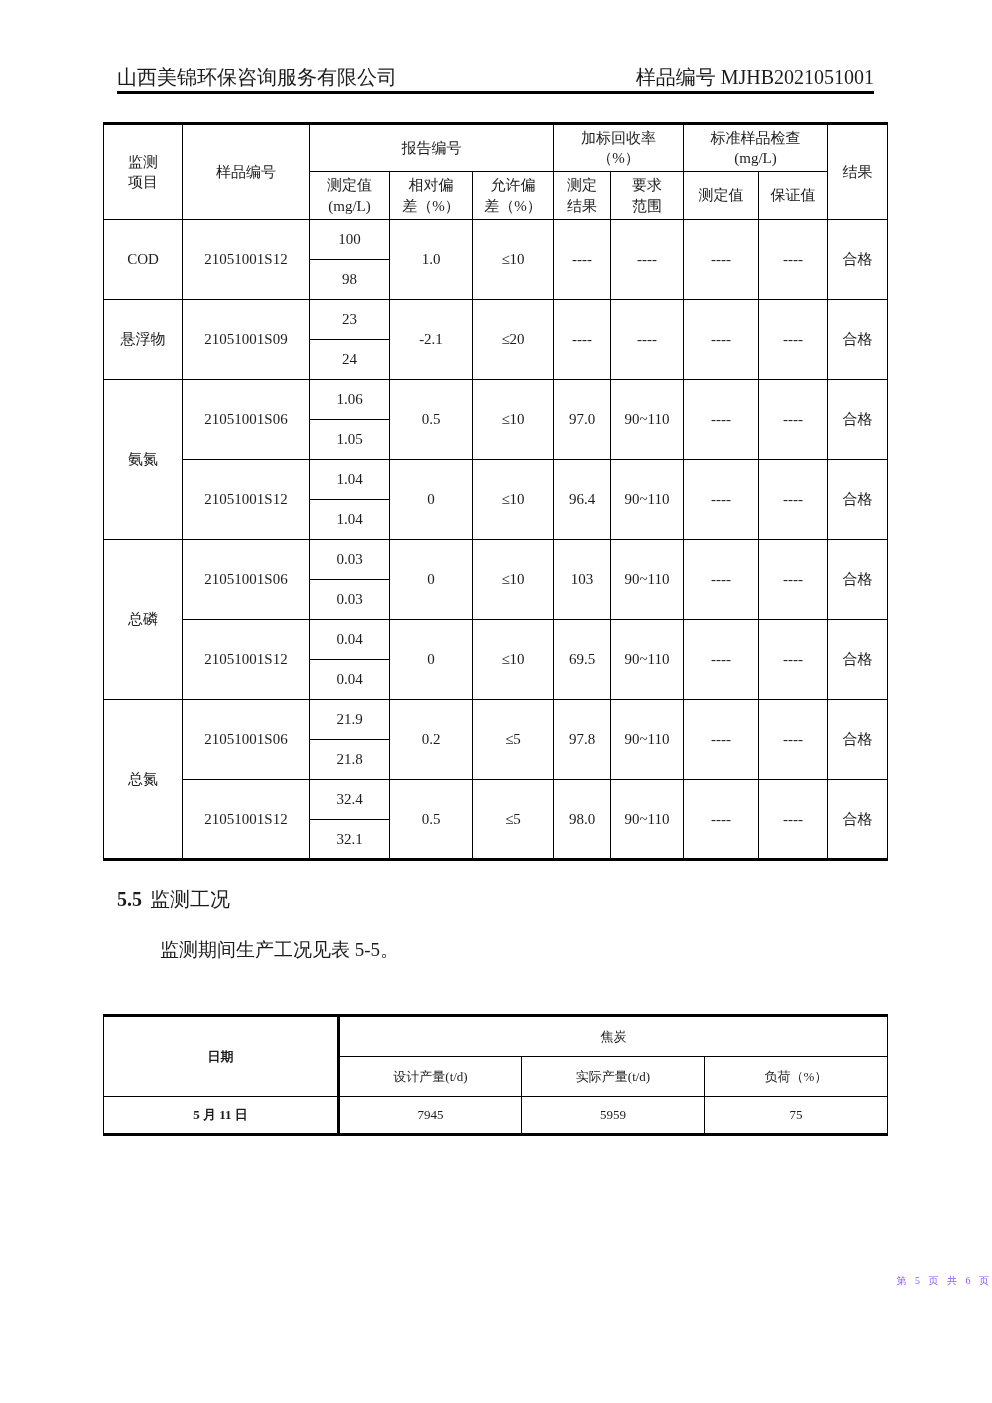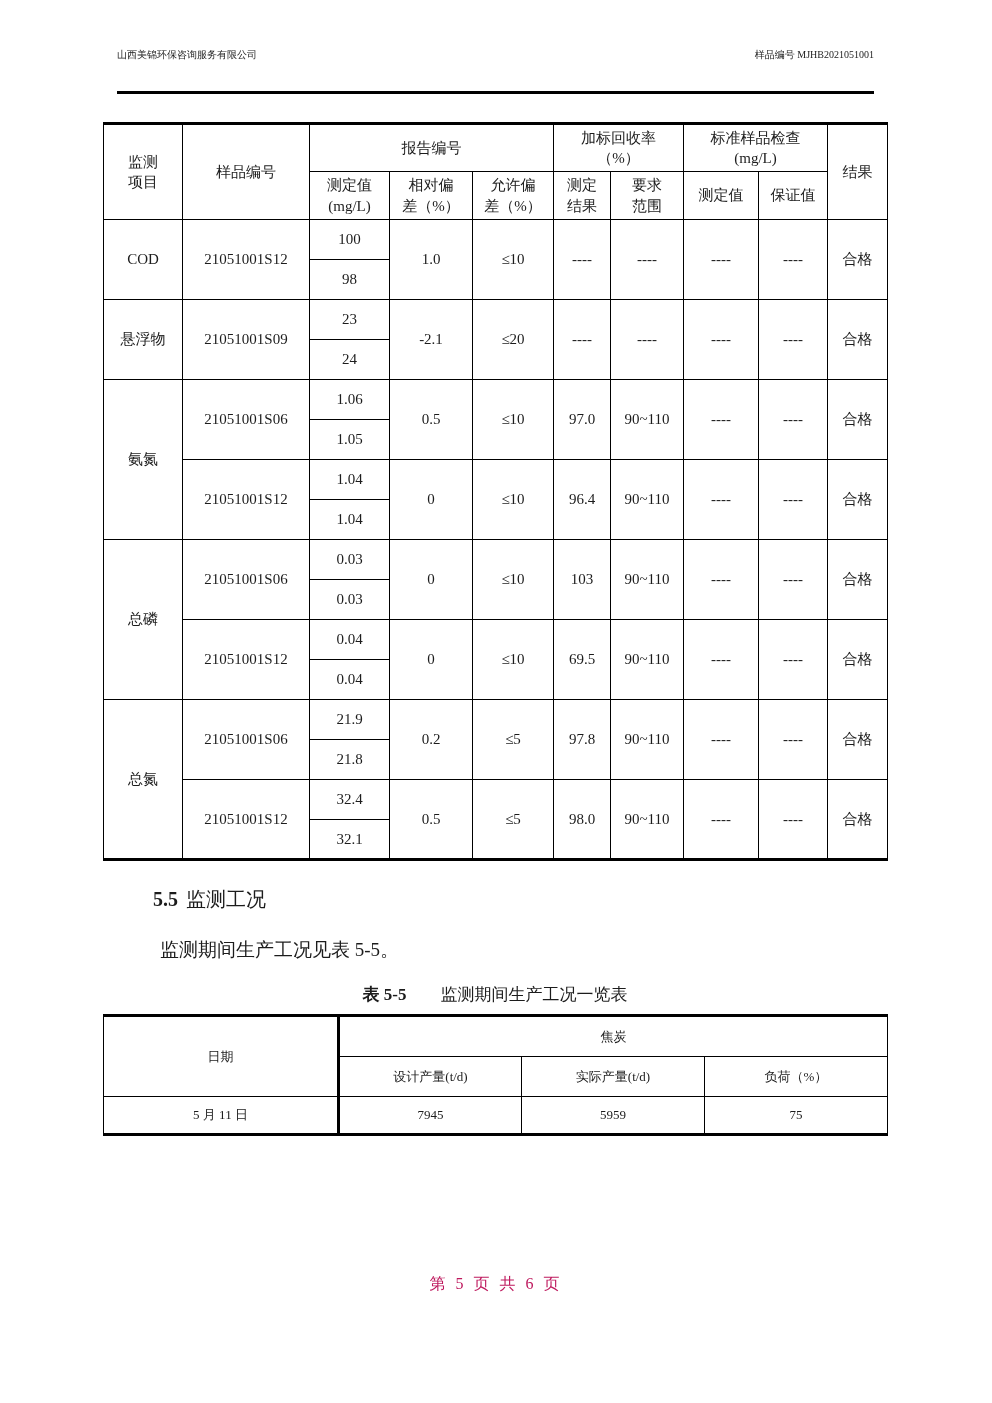--- a/index.html
+++ b/index.html
@@ -4,65 +4,65 @@
 <style>
   * { margin:0; padding:0; box-sizing:border-box; }
   html,body { background:#ffffff; }
   .page {
     position:relative; width:992px; height:1403px; background:#ffffff;
     font-family:"Liberation Serif","DejaVu Serif",serif; color:#1c1c1c;
     overflow:hidden;
   }
   
   .pg-header {
-    position:absolute; left:117px; top:48px; width:757px;
+    position:absolute; left:117px; top:64px; width:757px;
     display:flex; justify-content:space-between; align-items:center;
-    font-size:10px;
+    font-size:20px;
   }
   .pg-rule { position:absolute; left:117px; top:91px; width:757px; height:3px; background:#000; }
 
   
   table { border-collapse:collapse; table-layout:fixed; }
   .qc-table {
     position:absolute; left:103px; top:122px; width:784px;
     border-top:3px solid #000; border-bottom:3px solid #000;
   }
   .qc-table td {
     border:1px solid #000; text-align:center; vertical-align:middle;
     font-size:15px; line-height:1.35; padding:0 2px;
   }
   .qc-table tr.hrow { height:48px; }
   .qc-table tr.drow { height:40px; }
   .pre { white-space:pre-line; }
 
   
   .sec-heading { position:absolute; left:117px; top:886px; font-size:20px; }
-  .sec-heading .num { font-weight:bold; margin-right:8px;margin-left:36px; }
+  .sec-heading .num { font-weight:bold; margin-right:8px; }
   .sec-paragraph { position:absolute; left:160px; top:937px; font-size:19px; }
   .tbl-caption { position:absolute; left:103px; top:983px; width:784px; text-align:center; font-size:17px; }
   .tbl-caption .lbl { font-weight:bold; margin-right:34px; }
 
   
   .prod-table {
     position:absolute; left:103px; top:1014px; width:784px;
     border-top:3px solid #000; border-bottom:3px solid #000;
   }
   .prod-table td {
     border:1px solid #000; text-align:center; vertical-align:middle;
     font-size:13px; padding:0 2px;
   }
   .prod-table tr.r1 { height:41px; }
   .prod-table tr.r2 { height:40px;margin-top:14px; }
   .prod-table tr.r3 { height:38px; }
-  .thick-right { border-right:3px solid #000 !important; }
+  .thick-right { border-right:3px solid #000 !important;font-weight:bold; }
 
   
   .pg-footer {
-    position:absolute; left:0; top:1274px; width:992px; text-align:center;
-    font-size:16px; letter-spacing:3px; color:#be185d;
+    position:absolute; left:0; top:1274px; width:992px; text-align:right;
+    font-size:10px; letter-spacing:3px; color:#8b5cf6;
   }
 </style>
 </head>
 <body>
 
 <div class="page">
 
   <div class="pg-header">
     <span>山西美锦环保咨询服务有限公司</span>
     <span>样品编号 MJHB2021051001</span>
@@ -234,23 +234,20 @@
       <tr class="drow">
         <td>32.1</td>
       </tr>
     </tbody>
   </table>
 
   <div class="sec-heading">
     <span class="num">5.5</span><span>监测工况</span>
   </div>
   <div class="sec-paragraph">监测期间生产工况见表 5-5。</div>
-  <div class="tbl-caption">
-    <span class="lbl">表 5-5</span><span>监测期间生产工况一览表</span>
-  </div>
 
   <table class="prod-table">
     <colgroup>
       <col style="width:235px">
         <col style="width:183px">
         <col style="width:183px">
         <col style="width:183px">
     </colgroup>
     <tbody>
       <tr class="r1">

